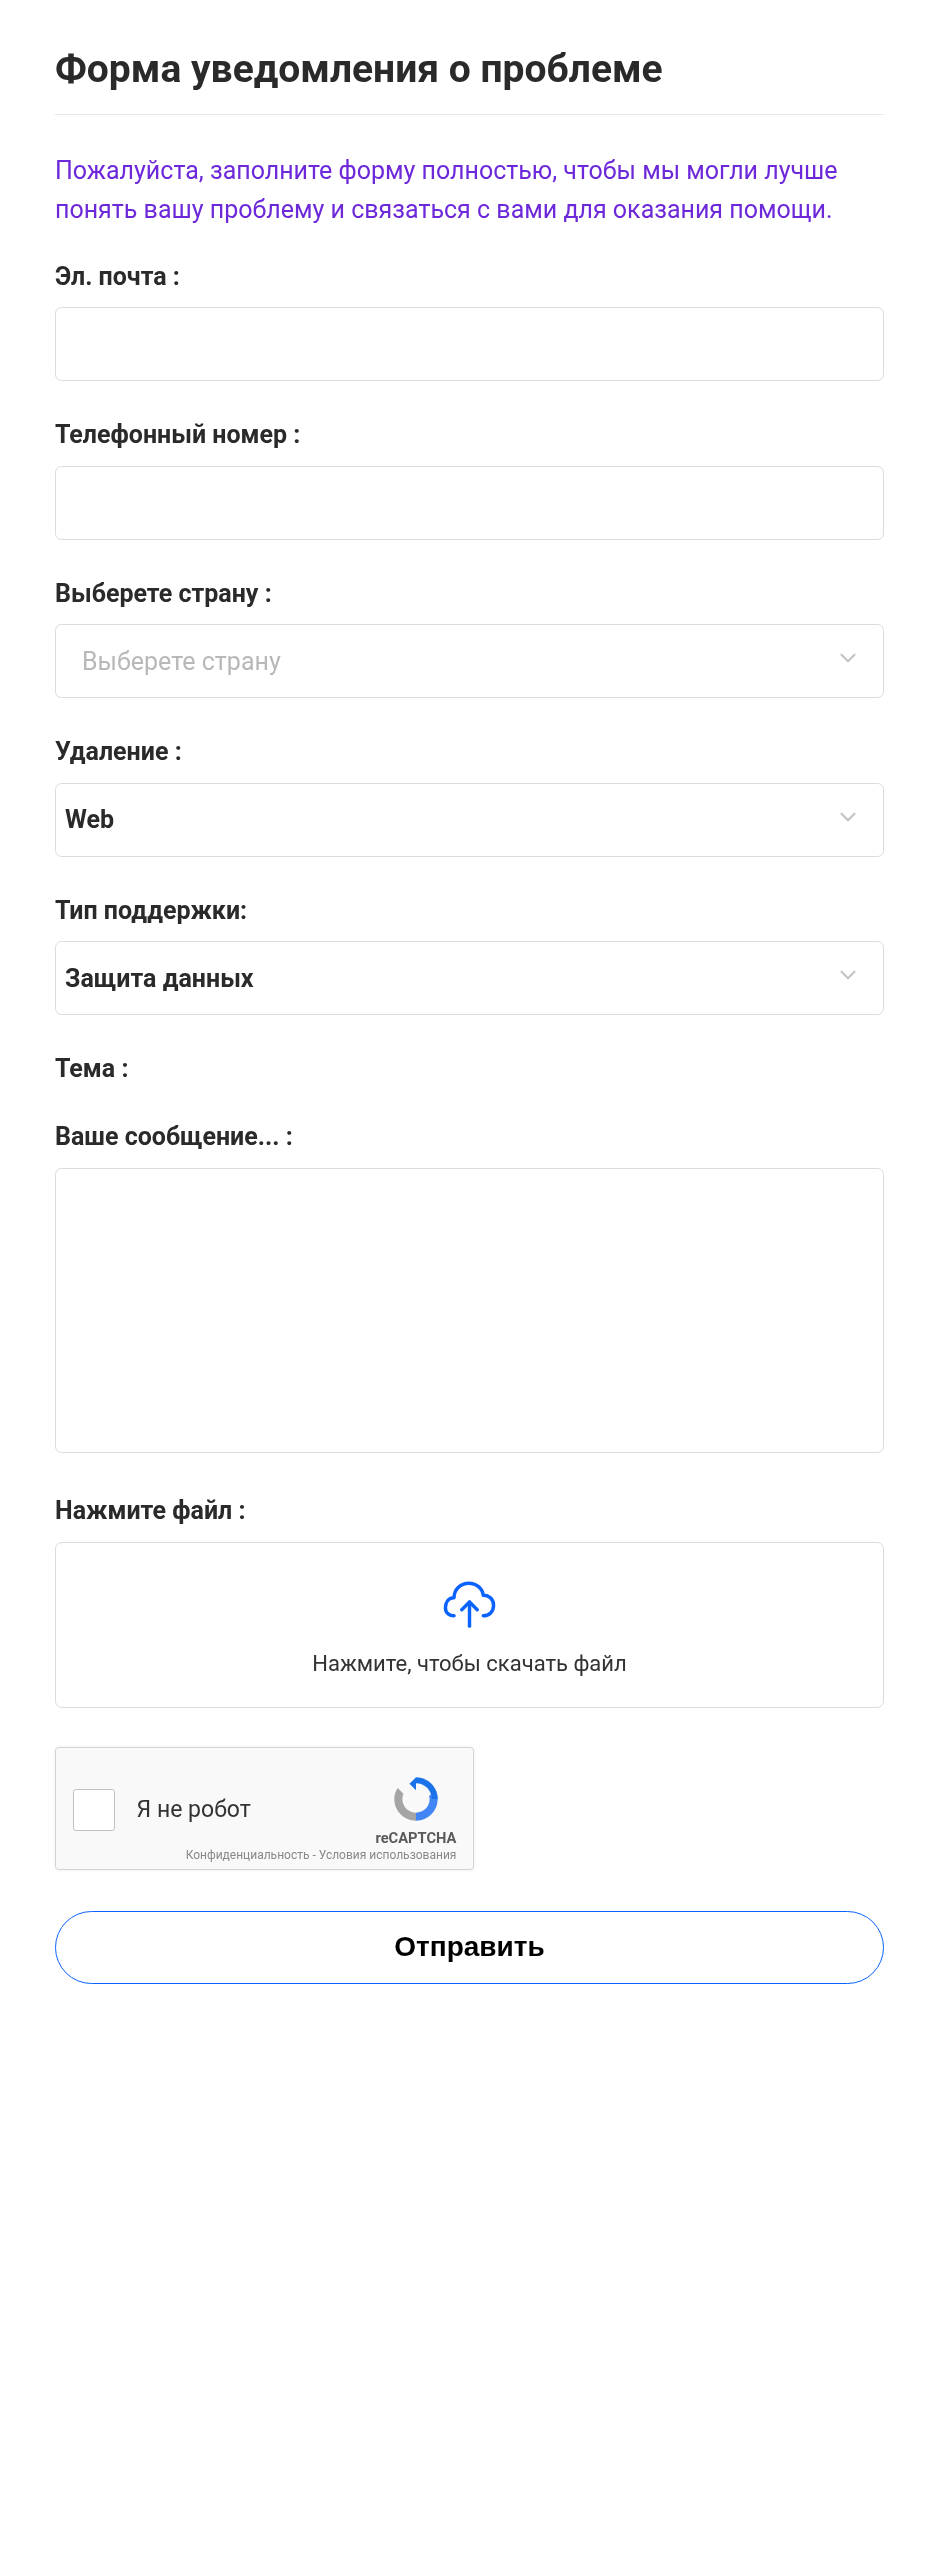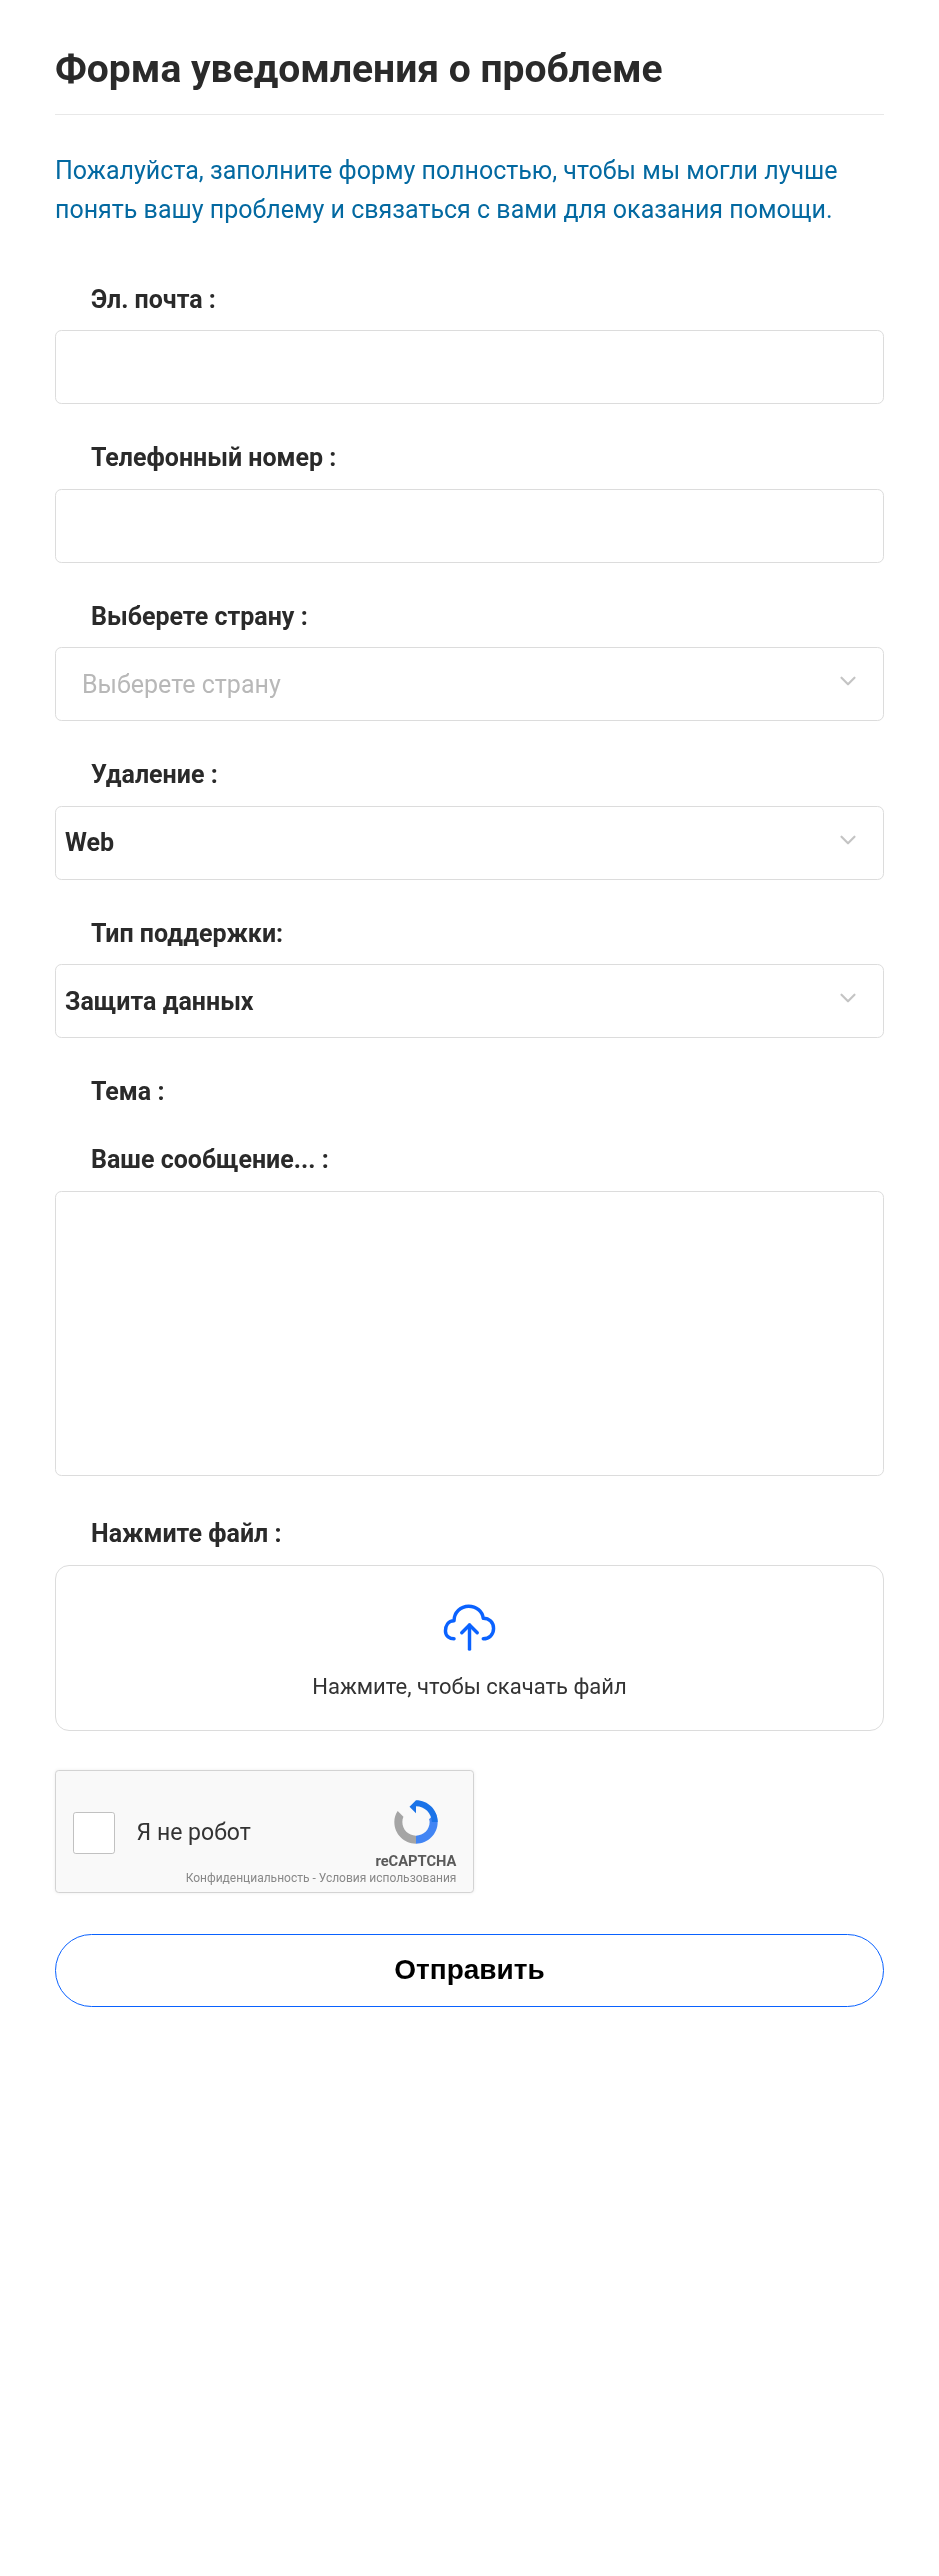--- a/index.html
+++ b/index.html
@@ -21,33 +21,32 @@
       margin-bottom: 22px;
     }
     .divider {
       border: none;
       border-top: 0.9px solid #e8e8e8;
       margin-bottom: 37px;
     }
     .intro {
       font-size: 25px;
       line-height: 1.55;
-      color: #0369a1;
-      margin-bottom: 55px;
+      color: #6d28d9;
+      margin-bottom: 32px;
     }
     .form-group {
       margin-bottom: 39px;
     }
     .label {
       display: block;
       font-size: 25px;
       font-weight: 700;
       color: #2a2a2a;
       margin-bottom: 16.6px;
-      margin-left: 36px;
     }
     .input-text {
       width: 100%;
       height: 74px;
       border: 0.9px solid #dcdcdc;
       border-radius: 6.4px;
       padding: 0 26px;
       font-size: 25px;
       color: #333;
       background: #fff;
@@ -94,21 +93,21 @@
       font-size: 25px;
       color: #333;
       background: #fff;
       resize: none;
       outline: none;
       font-family: inherit;
     }
     .upload-box {
       width: 100%;
       border: 0.9px solid #dcdcdc;
-      border-radius: 14px;
+      border-radius: 7px;
       padding: 37px 18.4px 31px;
       text-align: center;
       cursor: pointer;
       background: #fff;
     }
     .upload-icon {
       display: flex;
       justify-content: center;
       margin-bottom: 20px;
     }

